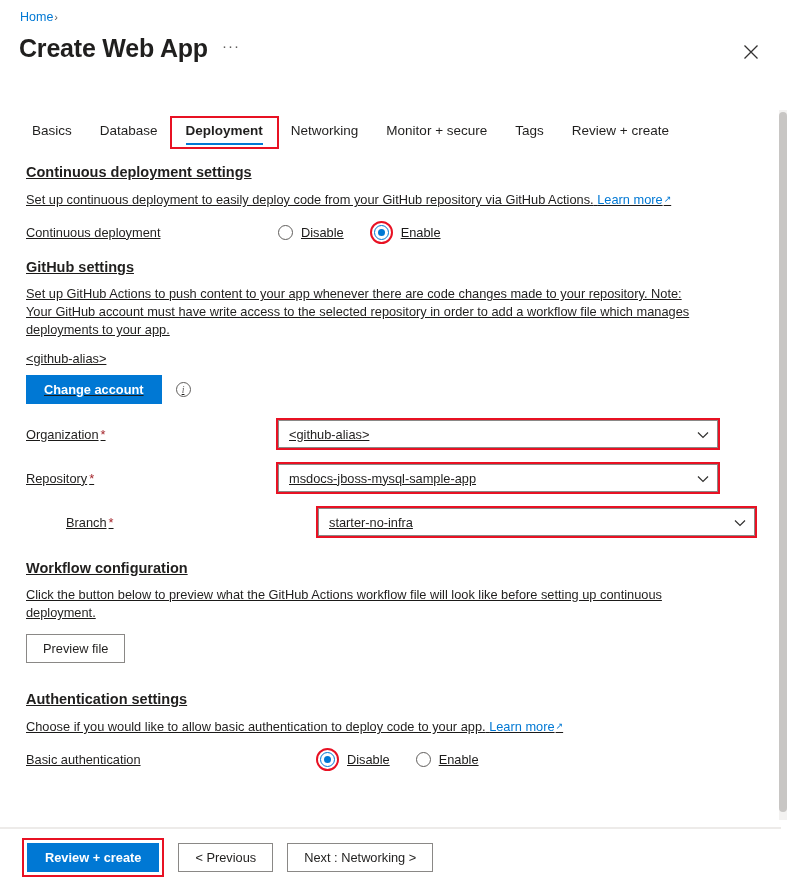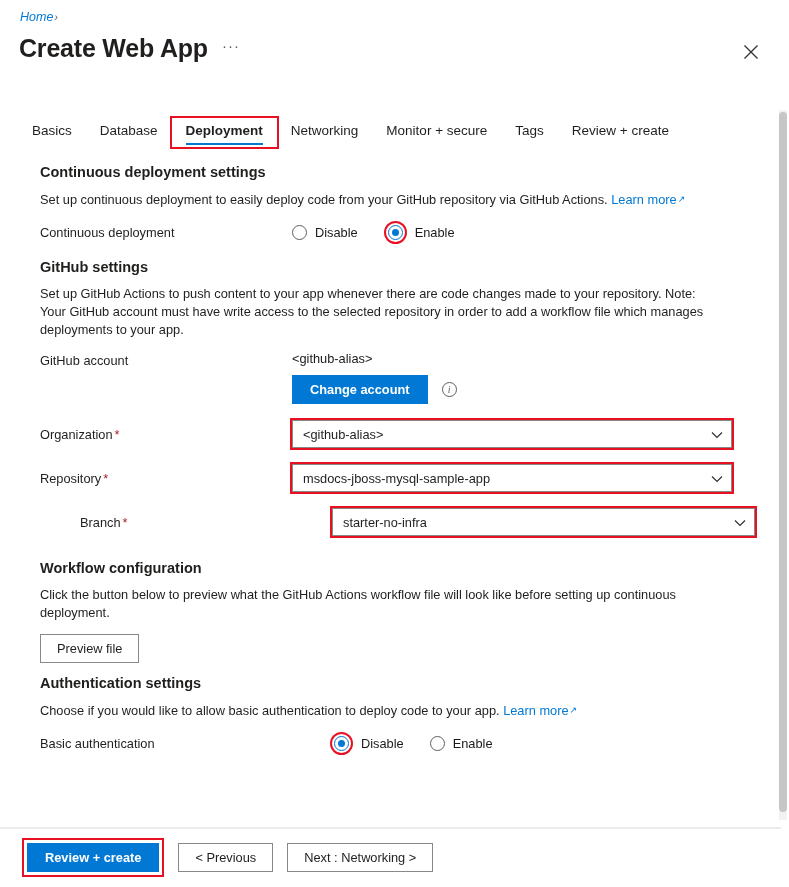--- a/index.html
+++ b/index.html
@@ -15,21 +15,21 @@
     position: relative;
     width: 789px; height: 887px;
     background: #ffffff;
   }
 
   
   .breadcrumb {
     position: absolute;
     top: 10px; left: 20px;
     font-size: 12.5px;
-    display: flex; align-items: center; gap: 1px; font-style: italic;
+    display: flex; align-items: center; gap: 1px;
   }
   .breadcrumb .crumb-link {
     color: #0078d4;
     cursor: pointer;
   }
   .breadcrumb .crumb-sep {
     color: #605e5c;
     font-size: 11px;
   }
 
@@ -94,21 +94,21 @@
   }
 
   
   .content {
     position: absolute;
     top: 156px; left: 0;
     width: 781px;
     height: 663px;
     overflow: hidden;
   }
-  .inner { padding: 0 26px 0 40px; position: relative; }
+  .inner { padding: 0 26px 0 26px; position: relative; text-decoration: underline; }
 
   h3.section {
     font-size: 14.5px;
     font-weight: bold;
     margin: 8px 0 10px 0;
     color: #201f1e;
   }
   p.desc {
     font-size: 12.8px;
     line-height: 18px;
@@ -341,21 +341,20 @@
             <span>Enable</span>
           </label>
         </div>
       </div>
 
       
       <h3 class="section" style="margin-top:16px;">GitHub settings</h3>
       <p class="desc">Set up GitHub Actions to push content to your app whenever there are code changes made to your repository. Note: Your GitHub account must have write access to the selected repository in order to add a workflow file which manages deployments to your app.</p>
 
       <div class="field-row" style="align-items:flex-start; margin-bottom:6px;">
-        <div class="field-label" style="padding-top:2px;">GitHub account</div>
         <div>
           <div class="account-value">&lt;github-alias&gt;</div>
           <div style="display:flex; align-items:center; gap:14px;">
             <button class="btn-primary">Change account</button>
             <span class="info-icon">i</span>
           </div>
         </div>
       </div>
 
       
@@ -405,21 +404,21 @@
             <svg width="12" height="8" viewBox="0 0 12 8">
                 <path d="M1 1.5 L6 6.5 L11 1.5" stroke="#323130" stroke-width="1.2" fill="none"></path>
               </svg>
           </span>
         </div>
       </div>
 
       
       <h3 class="section" style="margin-top:24px;">Workflow configuration</h3>
       <p class="desc">Click the button below to preview what the GitHub Actions workflow file will look like before setting up continuous deployment.</p>
-      <button class="btn-secondary" style="margin-bottom:6px;">Preview file</button>
+      <button class="btn-secondary" style="margin-bottom:22px;">Preview file</button>
 
       
       <h3 class="section" style="margin-top:6px;">Authentication settings</h3>
       <p class="desc">
         <span>Choose if you would like to allow basic authentication to deploy code to your app.</span>
         <a class="link"><span>Learn more</span><span class="ext-icon">↗</span></a>
       </p>
 
       <div class="field-row" style="margin-top:12px;gap:38px;">
         <div class="field-label">Basic authentication</div>

